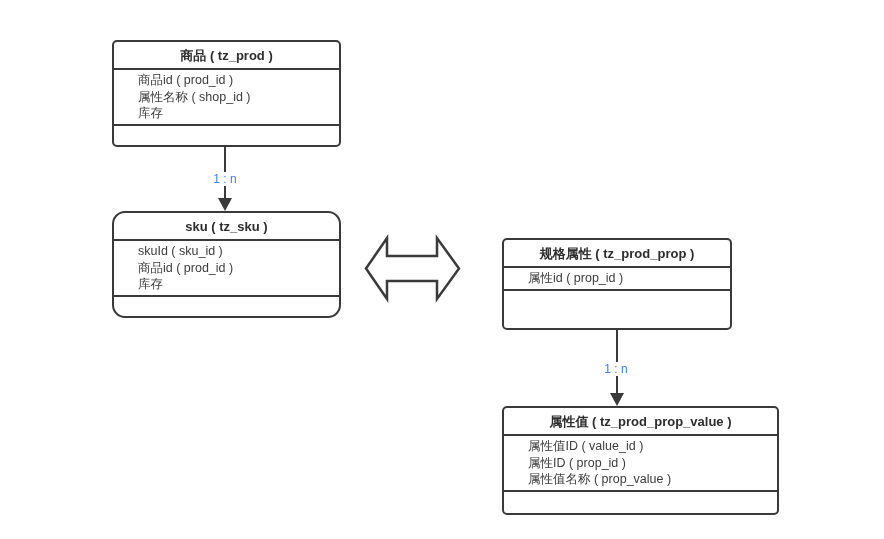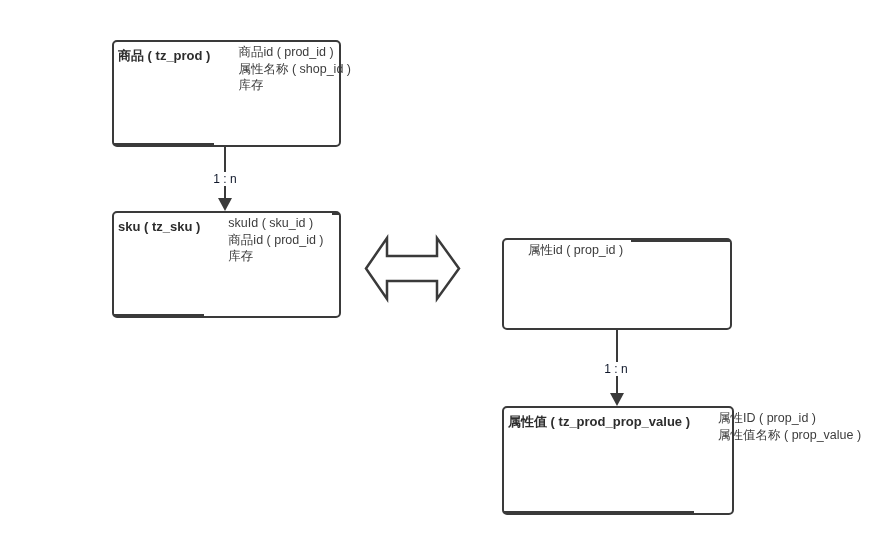--- a/index.html
+++ b/index.html
@@ -15,21 +15,21 @@
     background: #ffffff;
     overflow: hidden;
   }
   .entity {
     position: absolute;
     box-sizing: border-box;
     border: 2px solid #3a3a3a;
     border-radius: 5px;
     background: #ffffff;
     display: flex;
-    flex-direction: row;
+    flex-direction: column;
     color: #3c3c3c;
   }
   .entity-title {
     border-bottom: 2px solid #3a3a3a;
     font-weight: bold;
     font-size: 13px;
     line-height: 17px;
     text-align: center;
     padding: 5px 4px 4px 4px;
     color: #2d2d2d;
@@ -57,21 +57,21 @@
     border-left: 7px solid transparent;
     border-right: 7px solid transparent;
     border-top: 13px solid #3a3a3a;
   }
   .cardinality {
     position: absolute;
     transform: translate(-50%, -50%);
     background: #ffffff;
     padding: 0 3px;
     font-size: 12px;
-    color: #0f172a;
+    color: #3b82f6;
     white-space: nowrap;
   }
   .double-arrow {
     position: absolute;
     left: 366px;
     top: 238px;
     width: 93px;
     height: 61px;
     overflow: visible;
   }
@@ -88,47 +88,49 @@
       <div>属性名称 ( shop_id )</div>
       <div>库存</div>
     </div>
     <div class="entity-footer"></div>
   </div>
 
   <div class="connector-line" style="left:224px; top:147px; height:51px;"></div>
   <div class="arrowhead" style="left:218px; top:198px;"></div>
   <div class="cardinality" style="left:225px; top:179px;">1 : n</div>
 
-  <div class="entity" style="left:112px; top:211px; width:229px; height:107px;">
+  <div class="entity" style="left:112px; top:211px; width:229px; height:107px;border-radius:13px;">
     <div class="entity-title">sku ( tz_sku )</div>
     <div class="entity-fields">
       <div>skuId ( sku_id )</div>
       <div>商品id ( prod_id )</div>
       <div>库存</div>
     </div>
     <div class="entity-footer"></div>
   </div>
 
   <svg class="double-arrow" viewBox="0 0 93 61">
     <polygon points="0,30.5 21,0 21,18 71,18 71,0 93,30.5 71,61 71,43 21,43 21,61" fill="#ffffff" stroke="#3a3a3a" stroke-width="2.5" stroke-linejoin="miter"></polygon>
   </svg>
 
   <div class="entity" style="left:502px; top:238px; width:230px; height:92px;">
+    <div class="entity-title">规格属性 ( tz_prod_prop )</div>
     <div class="entity-fields">
       <div>属性id ( prop_id )</div>
     </div>
     <div class="entity-footer"></div>
   </div>
 
   <div class="connector-line" style="left:616px; top:330px; height:63px;"></div>
   <div class="arrowhead" style="left:610px; top:393px;"></div>
   <div class="cardinality" style="left:616px; top:369px;">1 : n</div>
 
-  <div class="entity" style="left:502px; top:406px; width:232px; height:109px;">
+  <div class="entity" style="left:502px; top:406px; width:277px; height:109px;">
     <div class="entity-title">属性值 ( tz_prod_prop_value )</div>
     <div class="entity-fields">
+      <div>属性值ID ( value_id )</div>
       <div>属性ID ( prop_id )</div>
       <div>属性值名称 ( prop_value )</div>
     </div>
     <div class="entity-footer"></div>
   </div>
 
 </div>
 
 </body></html>

